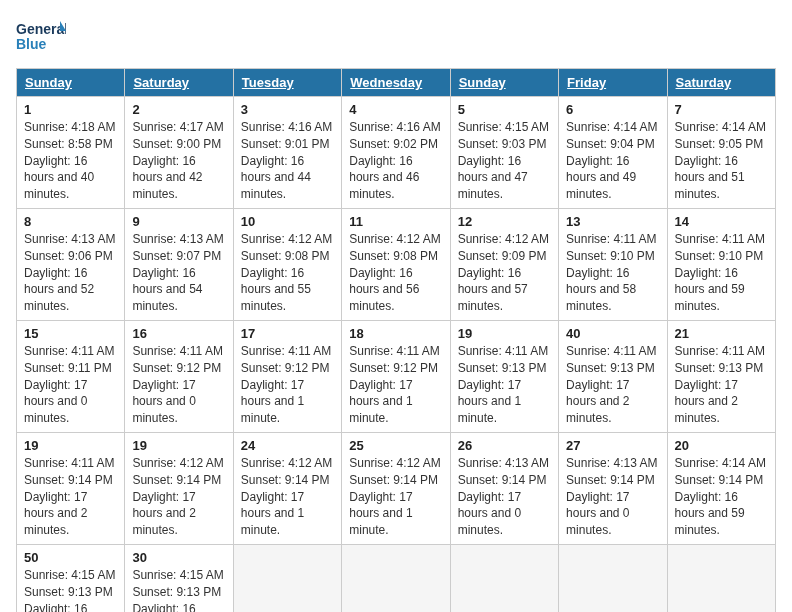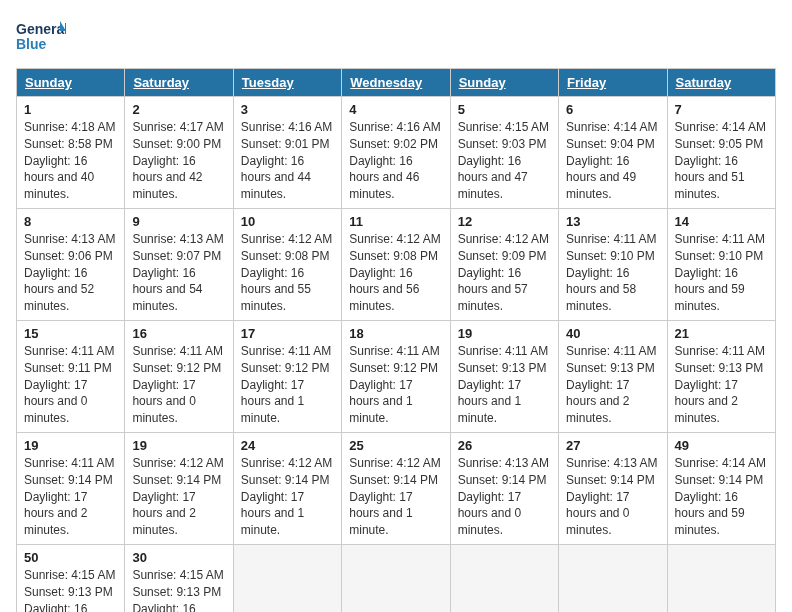--- a/index.html
+++ b/index.html
@@ -215,21 +215,21 @@
       </td>
         <td>
         <span class="day-num">26</span>
         <span class="day-info">Sunrise: 4:13 AM<br>Sunset: 9:14 PM<br>Daylight: 17 hours and 0 minutes.</span>
       </td>
         <td>
         <span class="day-num">27</span>
         <span class="day-info">Sunrise: 4:13 AM<br>Sunset: 9:14 PM<br>Daylight: 17 hours and 0 minutes.</span>
       </td>
         <td>
-        <span class="day-num">49</span>
+        <span class="day-num">20</span>
         <span class="day-info">Sunrise: 4:14 AM<br>Sunset: 9:14 PM<br>Daylight: 16 hours and 59 minutes.</span>
       </td>
       </tr>
       <tr>
         <td>
         <span class="day-num">50</span>
         <span class="day-info">Sunrise: 4:15 AM<br>Sunset: 9:13 PM<br>Daylight: 16 hours and 58 minutes.</span>
       </td>
         <td>
         <span class="day-num">30</span>

